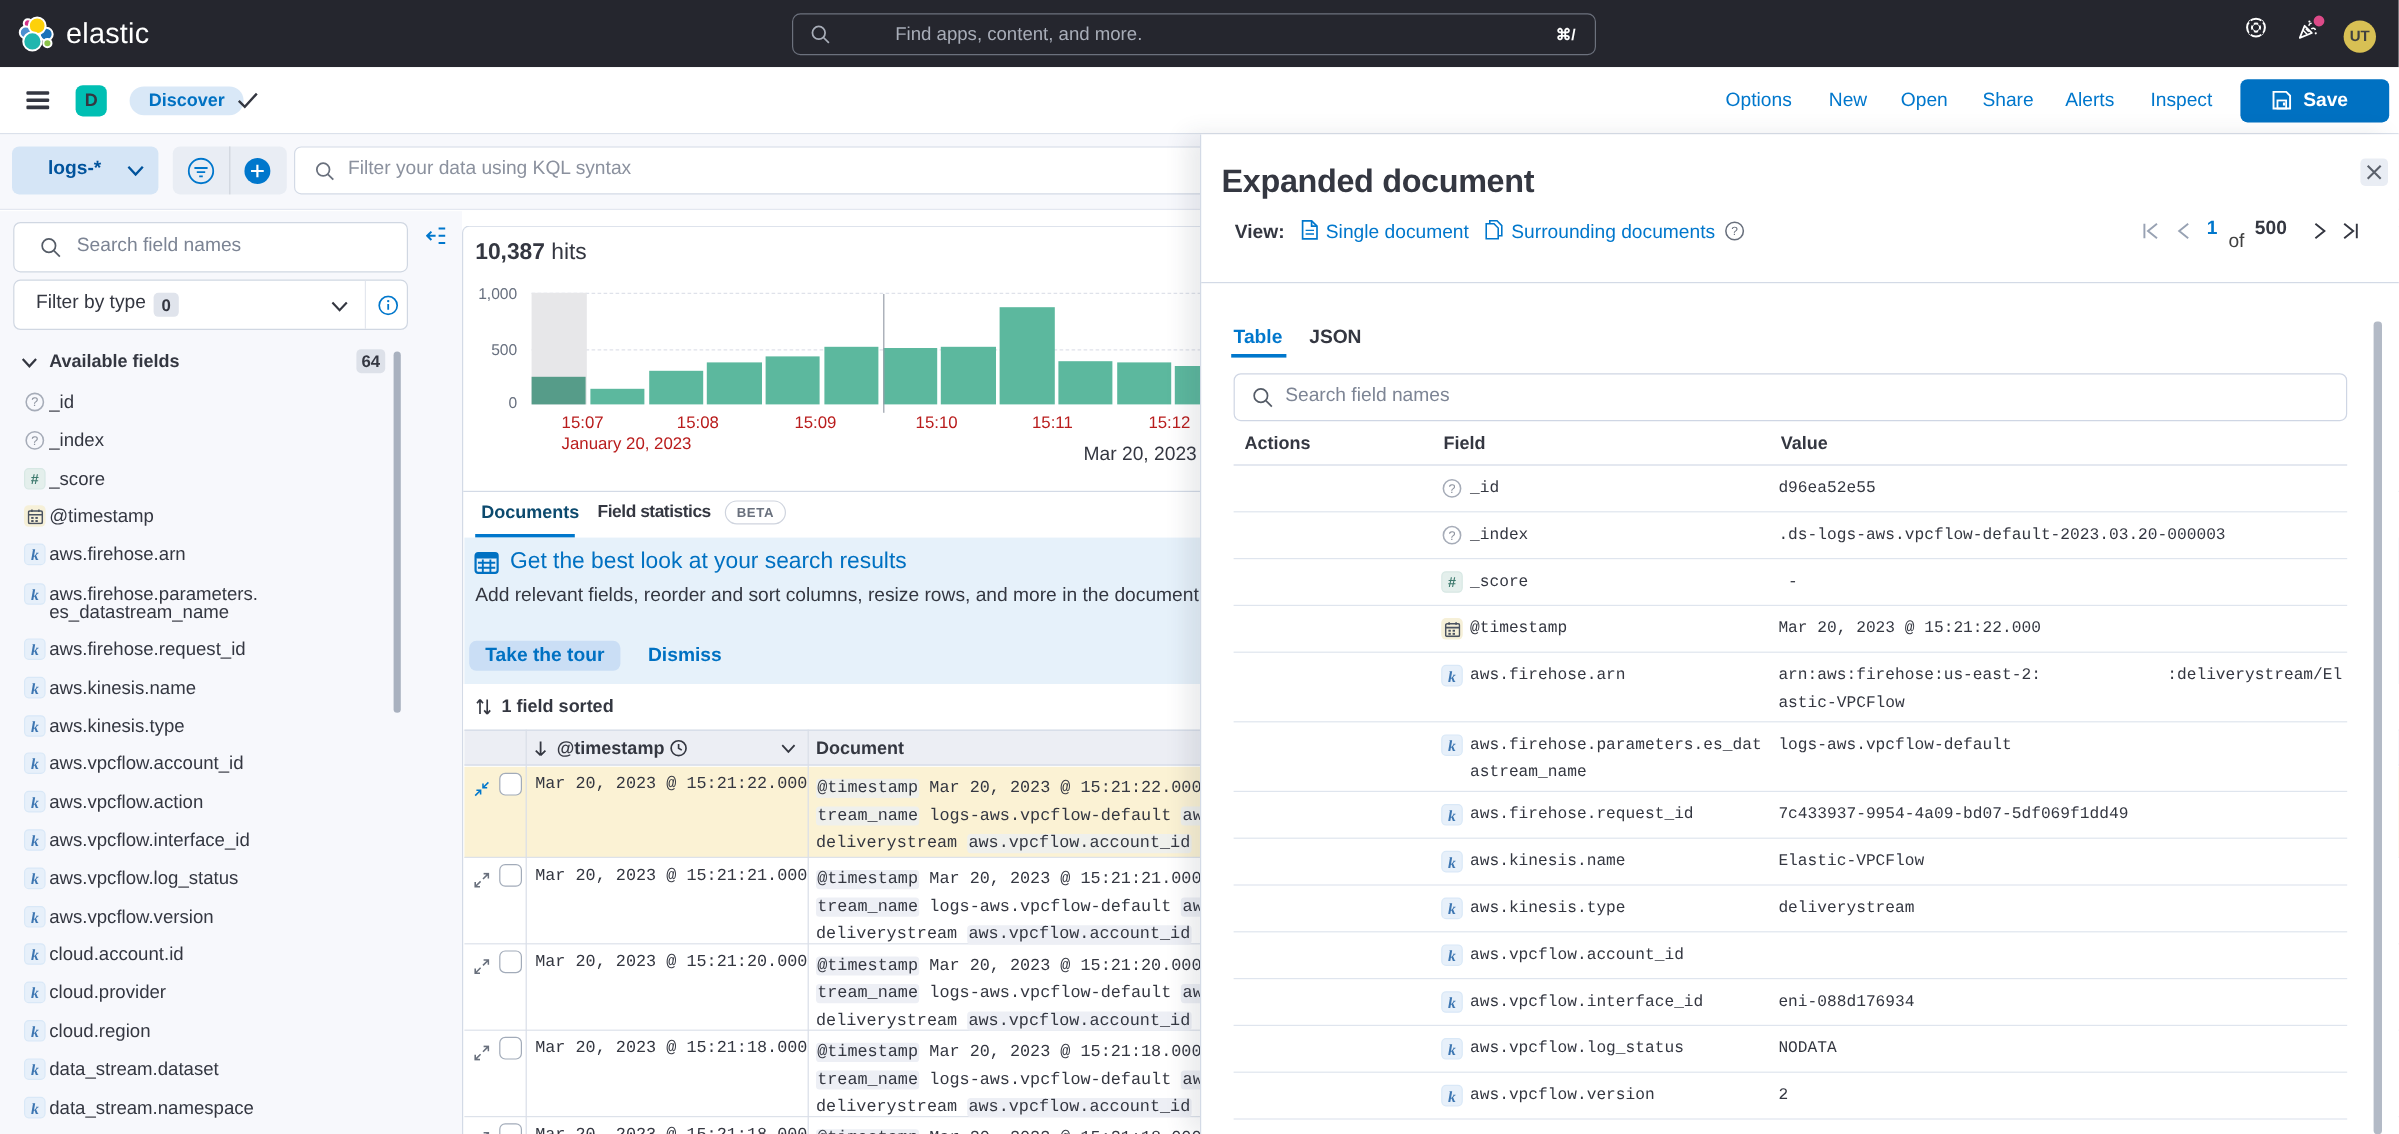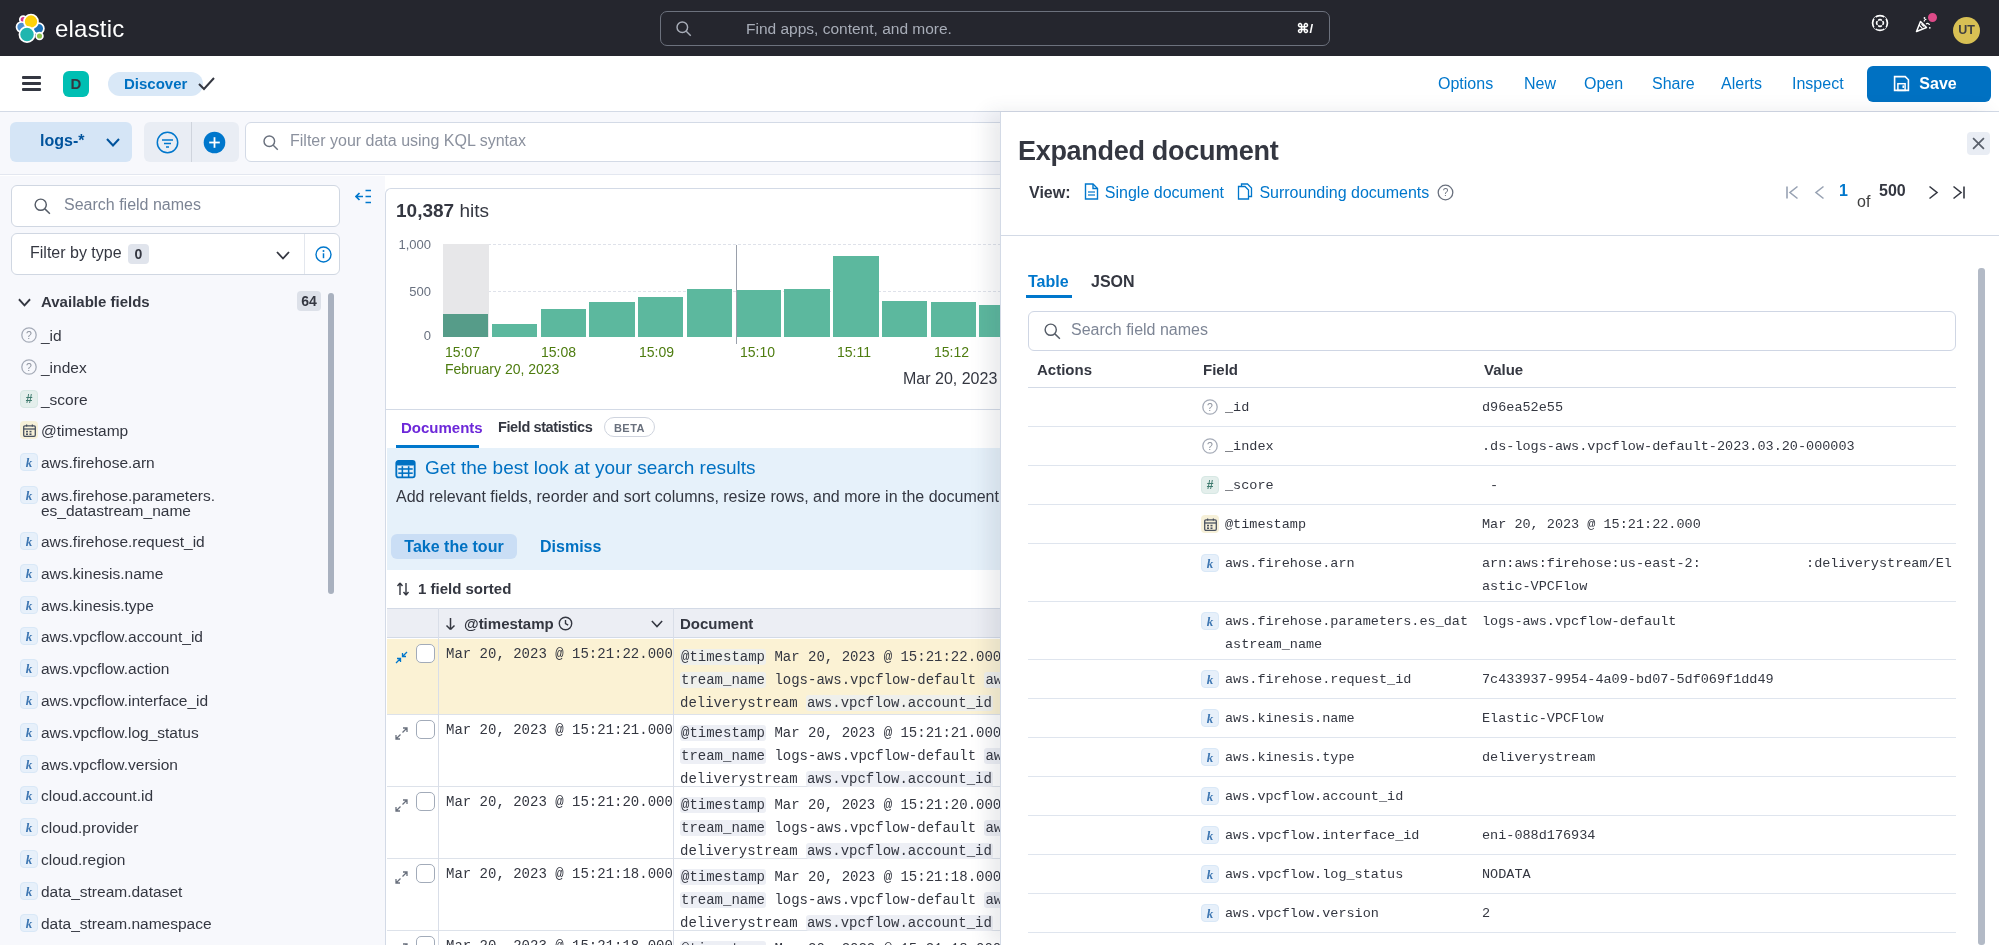--- a/index.html
+++ b/index.html
@@ -53,26 +53,26 @@
 .tok-date { background:#f6f0d8; }
 .tok-k { background:#e7f0fa; border:1px solid #d9e8f7; color:#3d76b2; font-weight:700; font-style:italic; font-size:13px; line-height:17px; font-family:"Liberation Serif", serif; }
 
 
 #main { position:absolute; left:385px; top:188px; width:1614px; height:757px; background:#fff; border:1px solid #d3dae6; border-radius:6px 0 0 0; border-bottom:none; border-right:none; }
 #hits { position:absolute; left:10px; top:11px; font-size:19px; }
 #hits b { font-weight:700; }
 .ylab { position:absolute; font-size:13px; color:#68707f; text-align:right; width:40px; }
 .gline { position:absolute; border-top:1px dashed #dfe2ea; height:0; }
 .bar { position:absolute; background:#5cb89e; }
-.xlab { position:absolute; font-size:14px; color:#4d7c0f; }
+.xlab { position:absolute; font-size:14px; color:#b91c1c;margin-left:23px; }
 #cursorline { position:absolute; width:1px; background:#9aa0ab; }
 #charttime { position:absolute; font-size:16px; color:#343741; }
 
 #dividerchart { position:absolute; left:0; top:220px; width:1614px; height:1px; background:#d3dae6; }
-#tab-docs { position:absolute; left:15px; top:230px; font-size:15px; font-weight:700; color:#6d28d9; }
+#tab-docs { position:absolute; left:15px; top:230px; font-size:15px; font-weight:700; color:#0c4a6e; }
 #tab-underline { position:absolute; left:10px; top:256px; width:83px; height:3px; background:#0077cc; }
 #tab-fs { position:absolute; left:112px; top:230px; font-size:14.5px; font-weight:700; color:#343741; letter-spacing:-0.4px; }
 #beta { position:absolute; left:218px; top:228px; width:51px; height:20px; border:1px solid #cfd4de; border-radius:10px; font-size:11px; font-weight:700; color:#69707d; text-align:center; line-height:20px; letter-spacing:0.5px; }
 
 #callout { position:absolute; left:1px; top:259px; width:1613px; height:122px; background:#e6f1fa; }
 #callout .title { position:absolute; left:38px; top:9px; font-size:19px; font-weight:400; color:#0071c2; }
 #callout .body { position:absolute; left:9px; top:40px; font-size:16px; color:#343741; }
 #callout .tour { position:absolute; left:4px; top:86px; width:126px; height:25px; background:#cadef5; border-radius:6px; color:#0071c2; font-weight:700; font-size:16px; text-align:center; line-height:25px; }
 #callout .dismiss { position:absolute; left:153px; top:90px; color:#0071c2; font-weight:700; font-size:16px; }
 
@@ -357,21 +357,21 @@
 <div class="bar" style="left:496px;top:112px;width:45px;height:36px;background:#5cb89e"></div>
 <div class="bar" style="left:545px;top:113px;width:45px;height:35px;background:#5cb89e"></div>
 <div class="bar" style="left:593px;top:116px;width:21px;height:32px;background:#5cb89e"></div>
 <div id="cursorline" style="left:350px;top:56px;height:99px"></div>
 <div class="xlab" style="left:59px;top:155px">15:07</div>
 <div class="xlab" style="left:155px;top:155px">15:08</div>
 <div class="xlab" style="left:253px;top:155px">15:09</div>
 <div class="xlab" style="left:354px;top:155px">15:10</div>
 <div class="xlab" style="left:451px;top:155px">15:11</div>
 <div class="xlab" style="left:548px;top:155px">15:12</div>
-<div class="xlab" style="left:59px;top:172px">February 20, 2023</div>
+<div class="xlab" style="left:59px;top:172px">January 20, 2023</div>
 <div id="charttime" style="left:517px;top:181px">Mar 20, 2023 @</div>
   <div id="dividerchart"></div>
   <div id="tab-docs">Documents</div>
   <div id="tab-underline"></div>
   <div id="tab-fs">Field statistics</div>
   <div id="beta">BETA</div>
   <div id="callout">
     <svg class="abs" style="left:8px;top:11px" width="21" height="21" viewBox="0 0 16 16">
         <rect x="1" y="1.5" width="14" height="12.5" rx="1.6" fill="none" stroke="#0071c2" stroke-width="1.4"></rect>
         <rect x="1" y="1.5" width="14" height="3.4" rx="1.2" fill="#0071c2"></rect>

